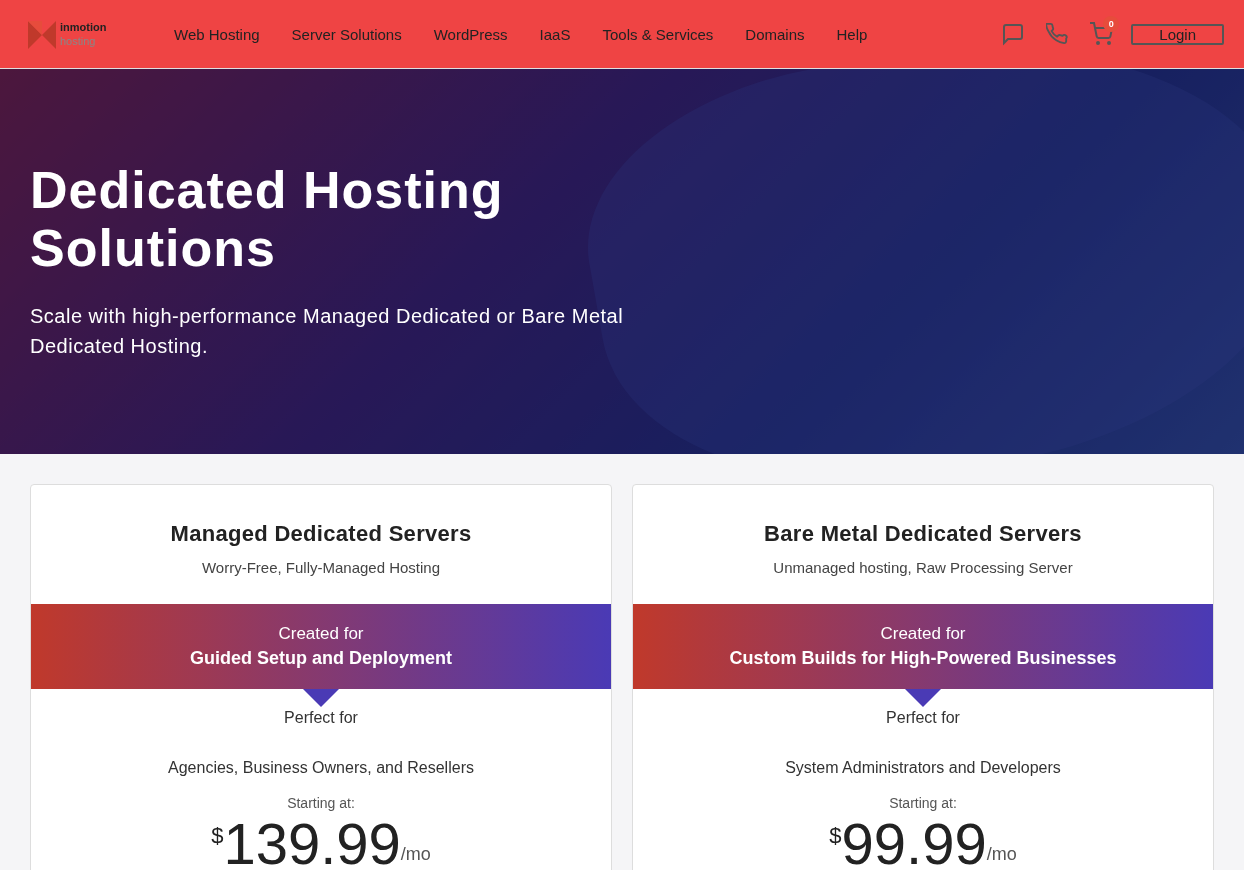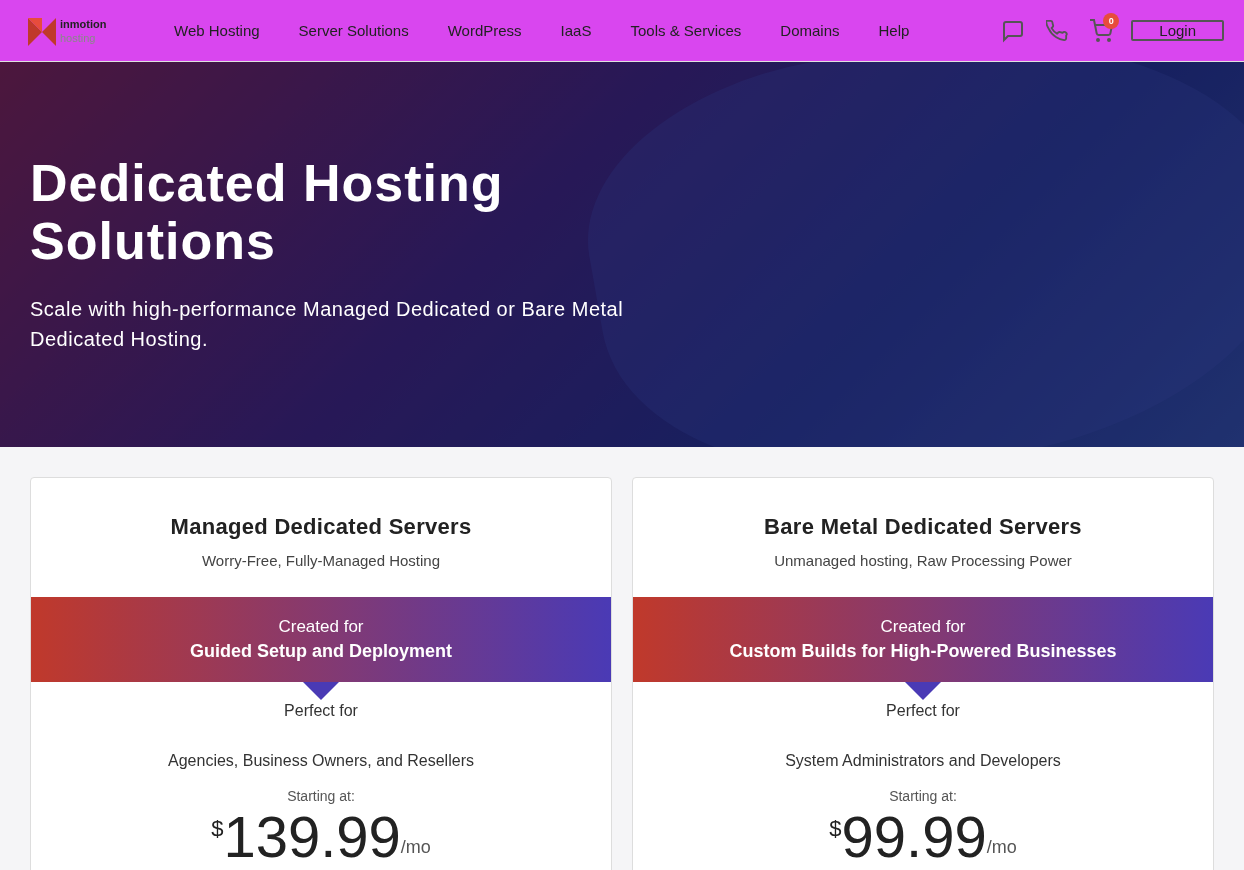--- a/index.html
+++ b/index.html
@@ -2,37 +2,37 @@
 <html><head>
   <meta charset="utf-8">
   <style>
     * { margin: 0; padding: 0; box-sizing: border-box; }
     body { font-family: 'Arial', sans-serif; width: 1244px; overflow-x: hidden; }
 
     
     .navbar {
       display: flex;
       align-items: center;
-      height: 62px;
-      background: #d946ef;
+      height: 69px;
+      background: #ef4444;
       border-bottom: 1px solid #e0e0e0;
       padding: 0 20px;
       position: relative;
       z-index: 10;
     }
     .logo-wrap {
       display: flex;
       align-items: center;
       margin-right: 30px;
     }
     .logo-svg { width: 110px; height: 42px; }
     .nav-links {
       display: flex;
       align-items: center;
-      gap: 11px;
+      gap: 4px;
       flex: 1;
     }
     .nav-link {
       font-size: 15px;
       color: #222;
       text-decoration: none;
       padding: 0 14px;
       white-space: nowrap;
       cursor: pointer;
     }
@@ -322,21 +322,21 @@
         <span class="price-dollar">$</span>
         <span class="price-amount">139.99</span>
         <span class="price-mo">/mo</span>
       </div>
     </div>
   </div>
 
   <div class="card">
     <div class="card-top">
       <div class="card-title">Bare Metal Dedicated Servers</div>
-      <div class="card-subtitle">Unmanaged hosting, Raw Processing Power</div>
+      <div class="card-subtitle">Unmanaged hosting, Raw Processing Server</div>
     </div>
     <div class="card-banner card-banner-right">
       <div class="card-banner-text-top">Created for</div>
       <div class="card-banner-text-bottom">Custom Builds for High-Powered Businesses</div>
     </div>
     <div class="card-arrow-wrap">
       <div class="card-arrow"></div>
     </div>
     <div class="card-bottom">
       <div class="perfect-for-label">Perfect for</div>

